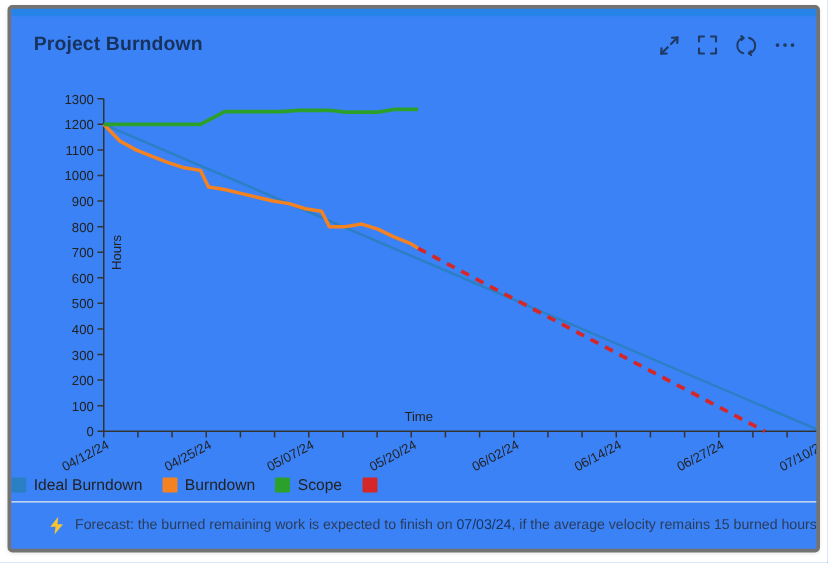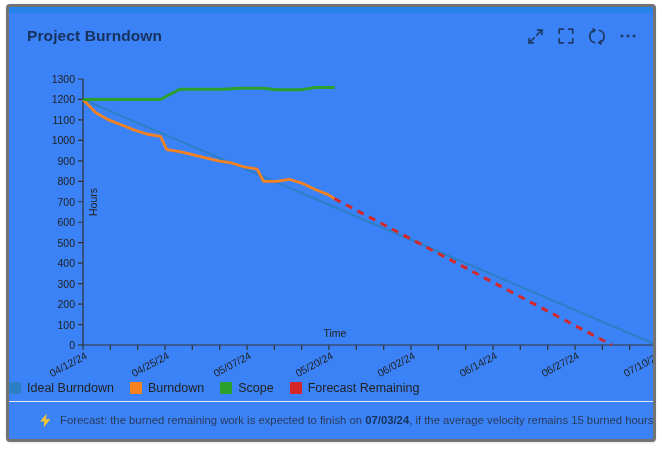--- a/index.html
+++ b/index.html
@@ -126,21 +126,21 @@
     display: flex;
     align-items: center;
     color: #f6c430;
   }
   .footer-text {
     font-size: 11.3px;
     color: #2b3c59;
     line-height: 1.3;
     white-space: nowrap;
   }
-  .footer-text b { font-weight: bold; color: #17325c; }
+  .footer-text b { font-weight: normal; color: #17325c; }
   .axis-text {
     font-family: "Liberation Sans", sans-serif;
     fill: #222222;
   }
 </style>
 </head>
 <body>
 
 <div id="root">
   <div class="card">
@@ -268,21 +268,20 @@
         <div class="legend-item">
           <span class="legend-swatch" style="background: rgb(245, 130, 32);"></span>
           <span class="legend-label">Burndown</span>
         </div>
         <div class="legend-item">
           <span class="legend-swatch" style="background: rgb(43, 160, 43);"></span>
           <span class="legend-label">Scope</span>
         </div>
         <div class="legend-item">
           <span class="legend-swatch" style="background: rgb(214, 39, 40);"></span>
-          <span class="legend-label">Forecast Remaining</span>
         </div>
       </div>
 
     <div class="footer">
       <span class="bolt-icon">
         <svg width="13" height="15" viewBox="0 0 13 15">
           <path d="M7.6 0.4 L1.2 8.4 H5.4 L4.6 14.6 L11.4 6.3 H7.0 Z" fill="#f6c430"></path>
         </svg>
       </span>
       <span class="footer-text"><span>Forecast: the burned remaining work is expected to finish on </span><b>07/03/24</b><span>, if the average velocity remains 15 burned hours per week.</span></span>

